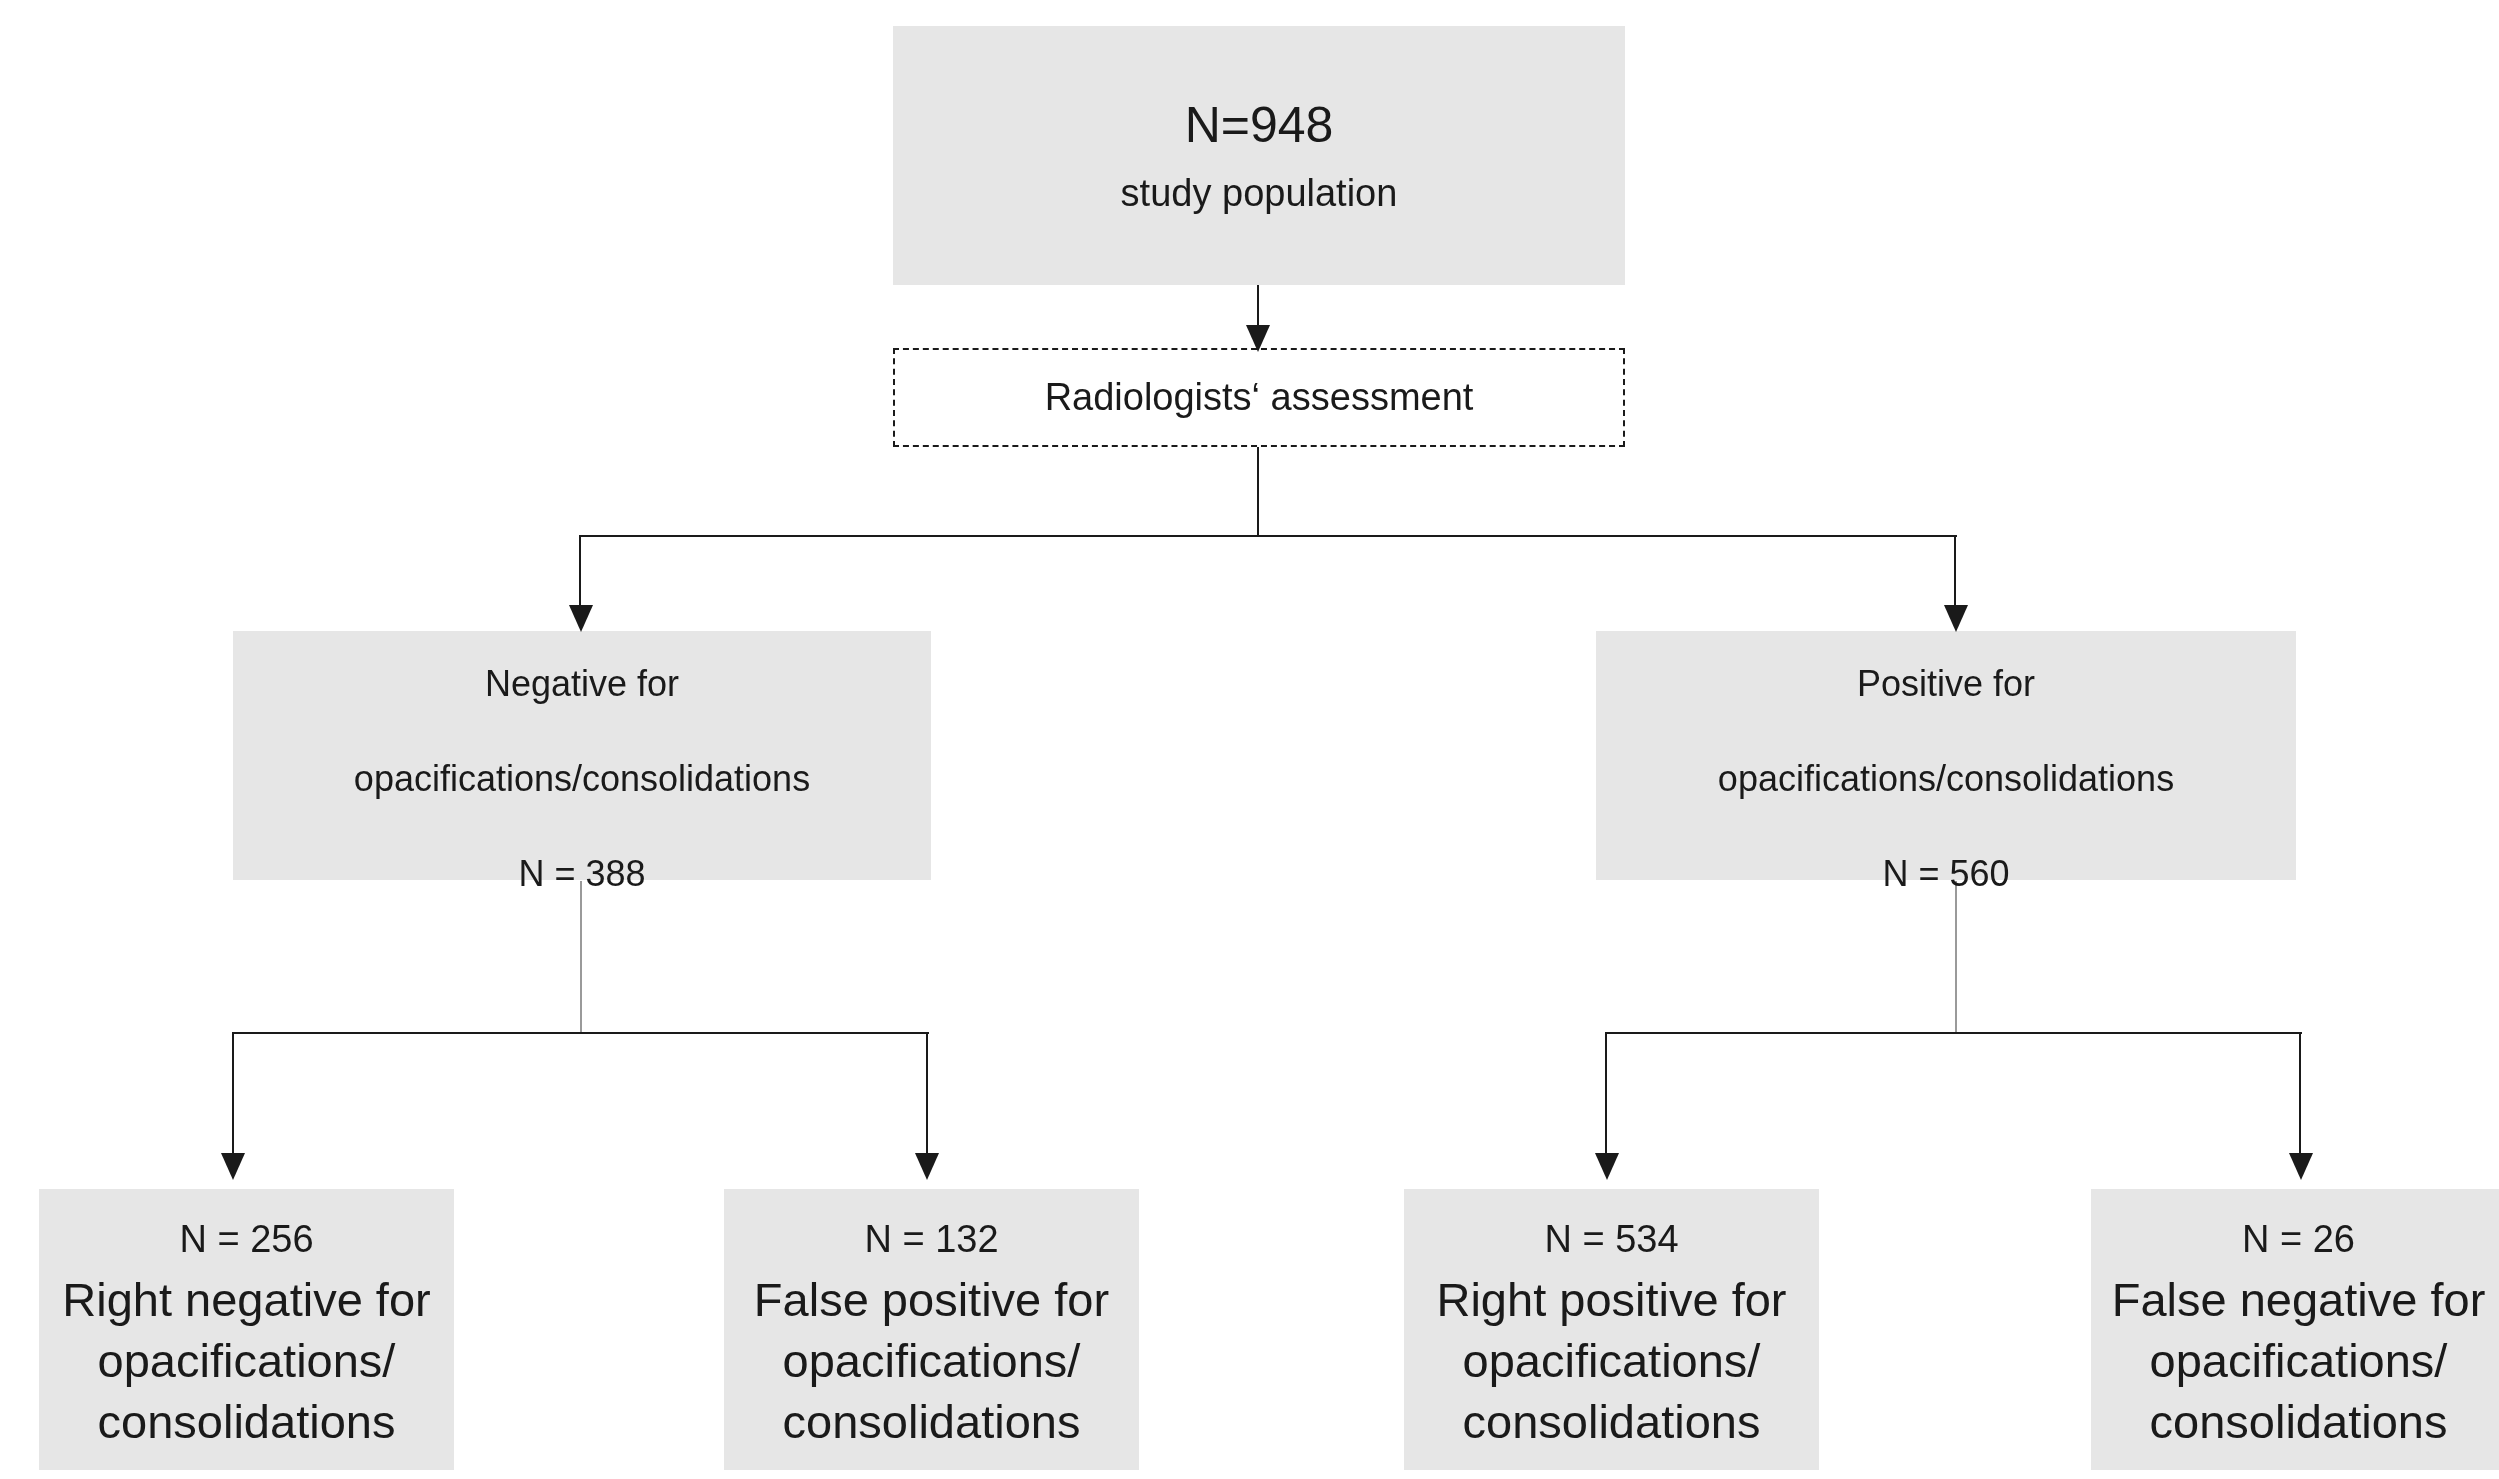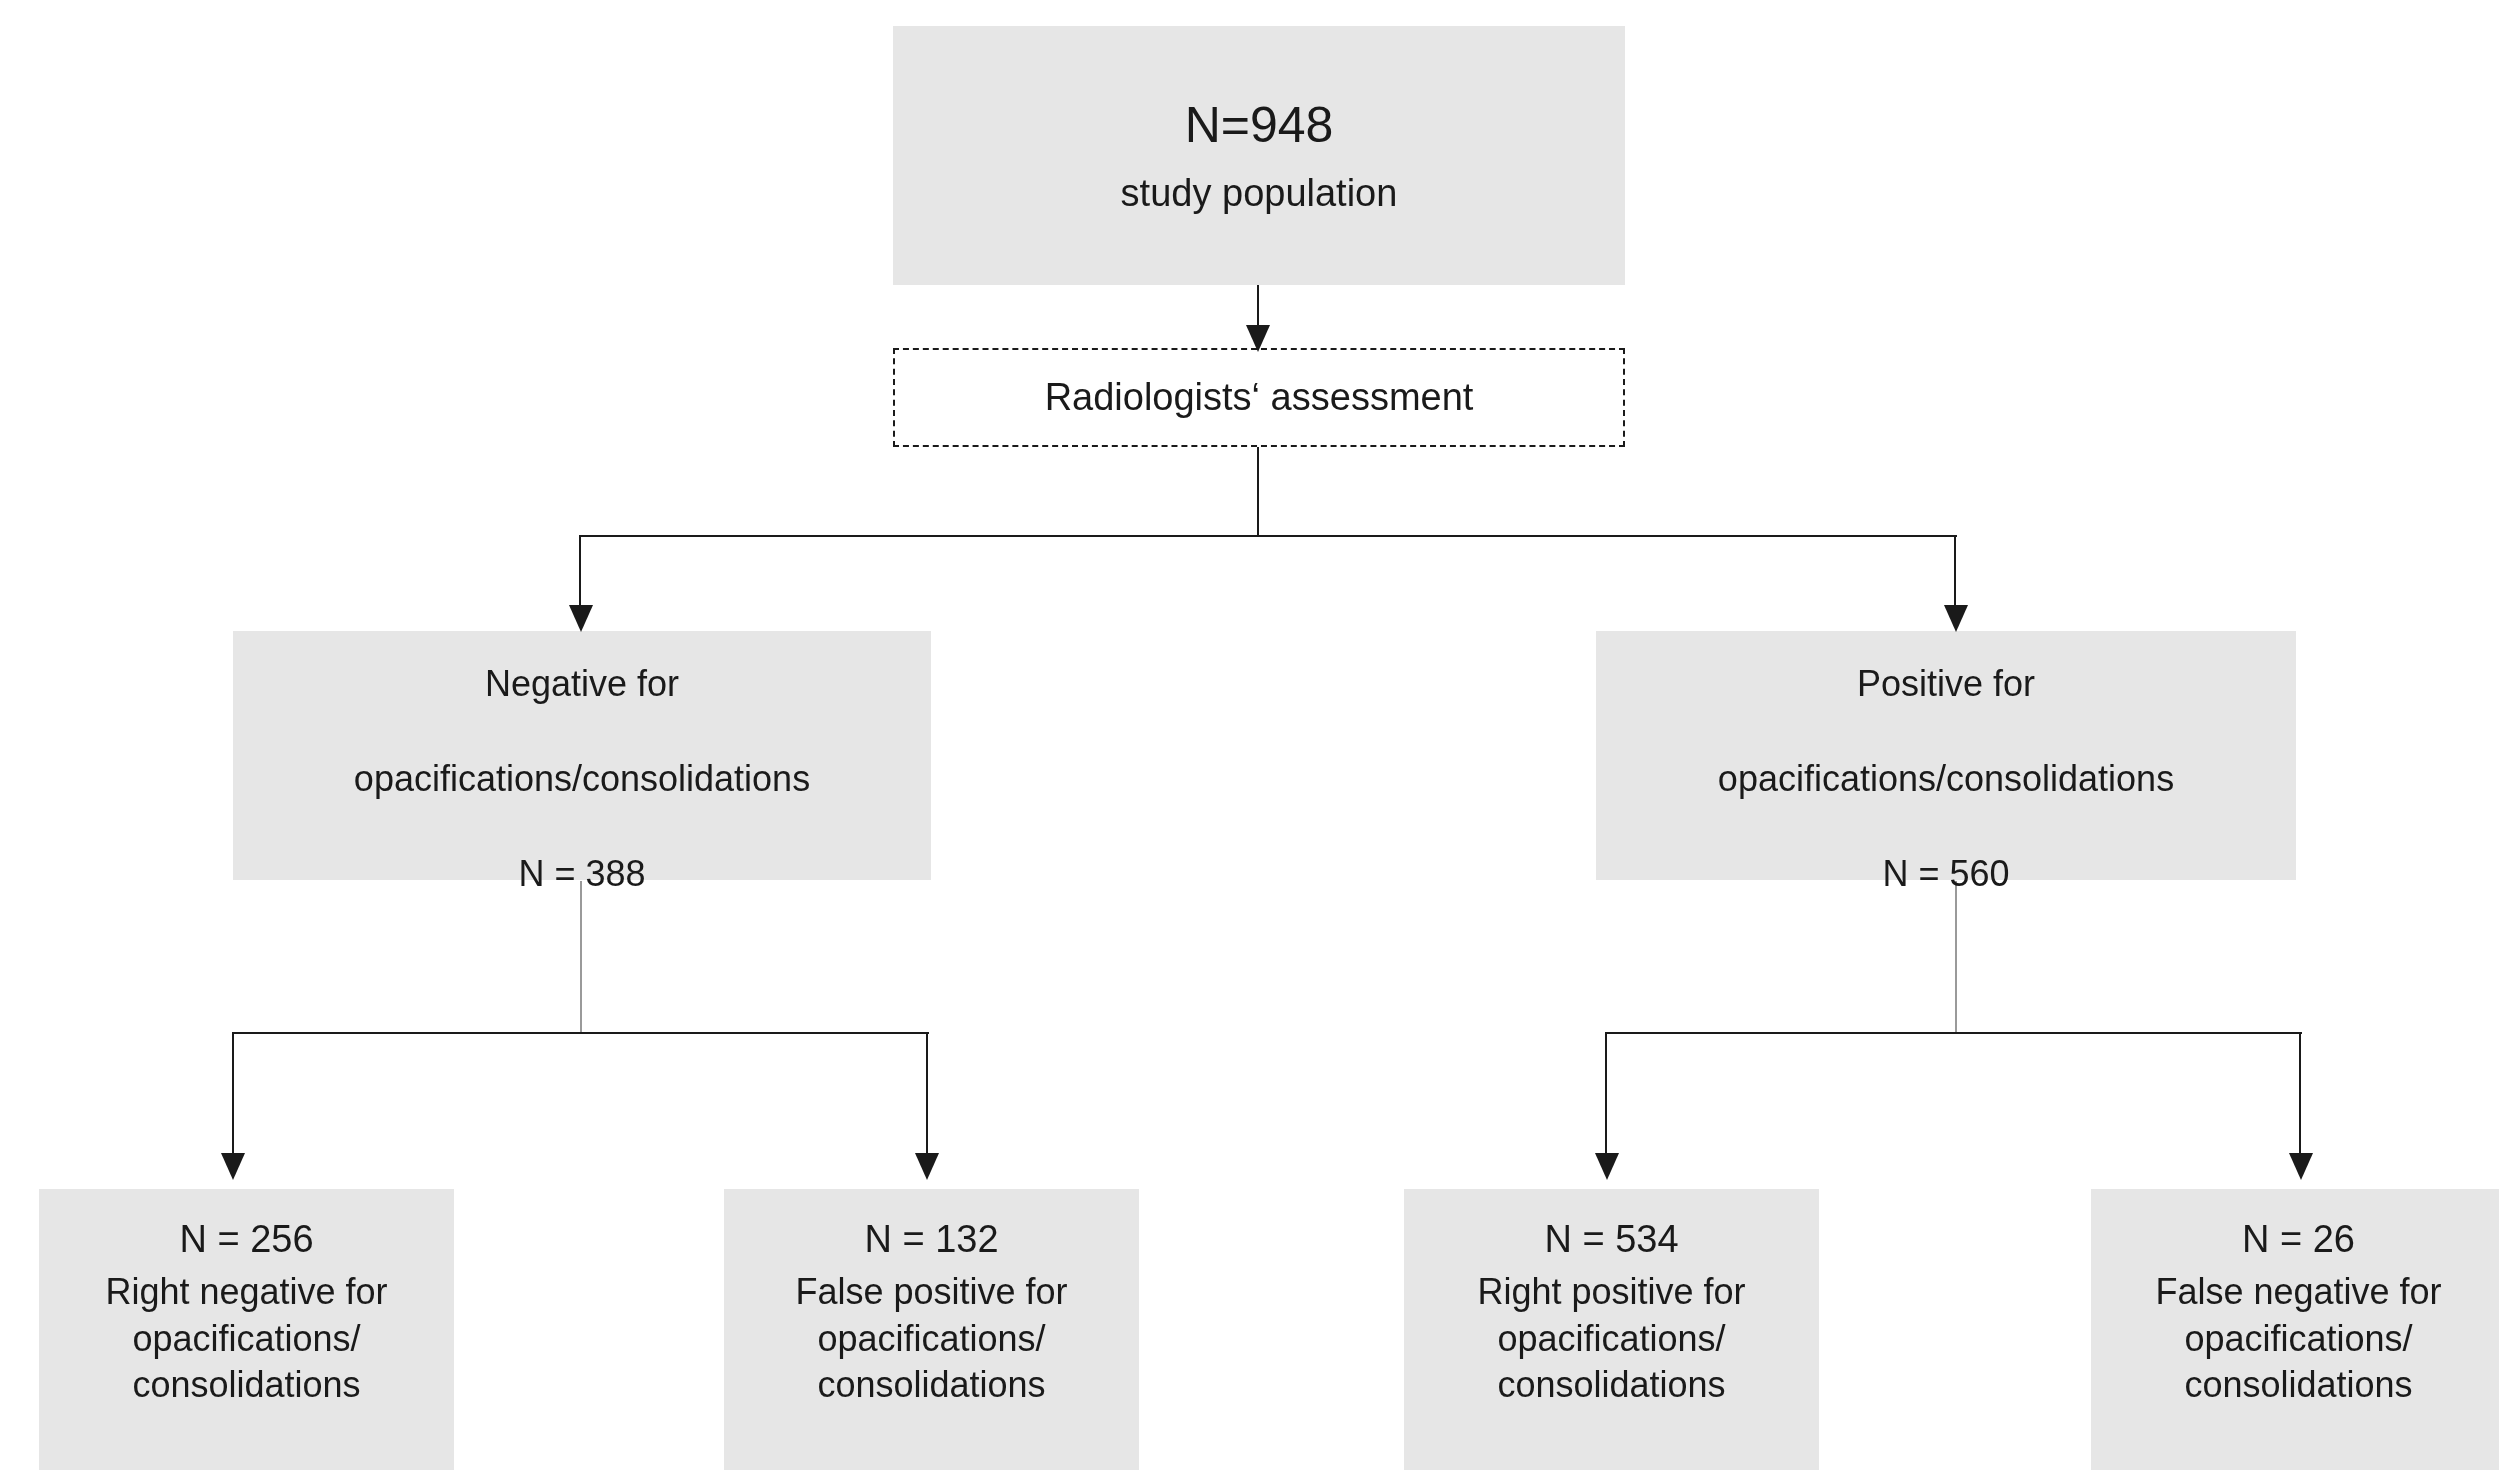--- a/index.html
+++ b/index.html
@@ -74,21 +74,21 @@
     top: 1189px; width: 415px; height: 281px;
     padding: 8px 6.4px 0 6.4px;
     justify-content: flex-start;
     margin-left: 8px;
   }
   #leaf-1 { left: 31px; }
   #leaf-2 { left: 716px; }
   #leaf-3 { left: 1396px; }
   #leaf-4 { left: 2083px; }
   .box-leaf .n { font-size: 38px; margin-bottom: 4.8px; margin-top: 17.7px; }
-  .box-leaf .t { font-size: 36px; }
+  .box-leaf .t { font-size: 47px; }
 
   
   .vline {
     position: absolute;
     width: 2.4px;
     background: #1a1a1a;
     z-index: 1;
   }
   .hline {
     position: absolute;

